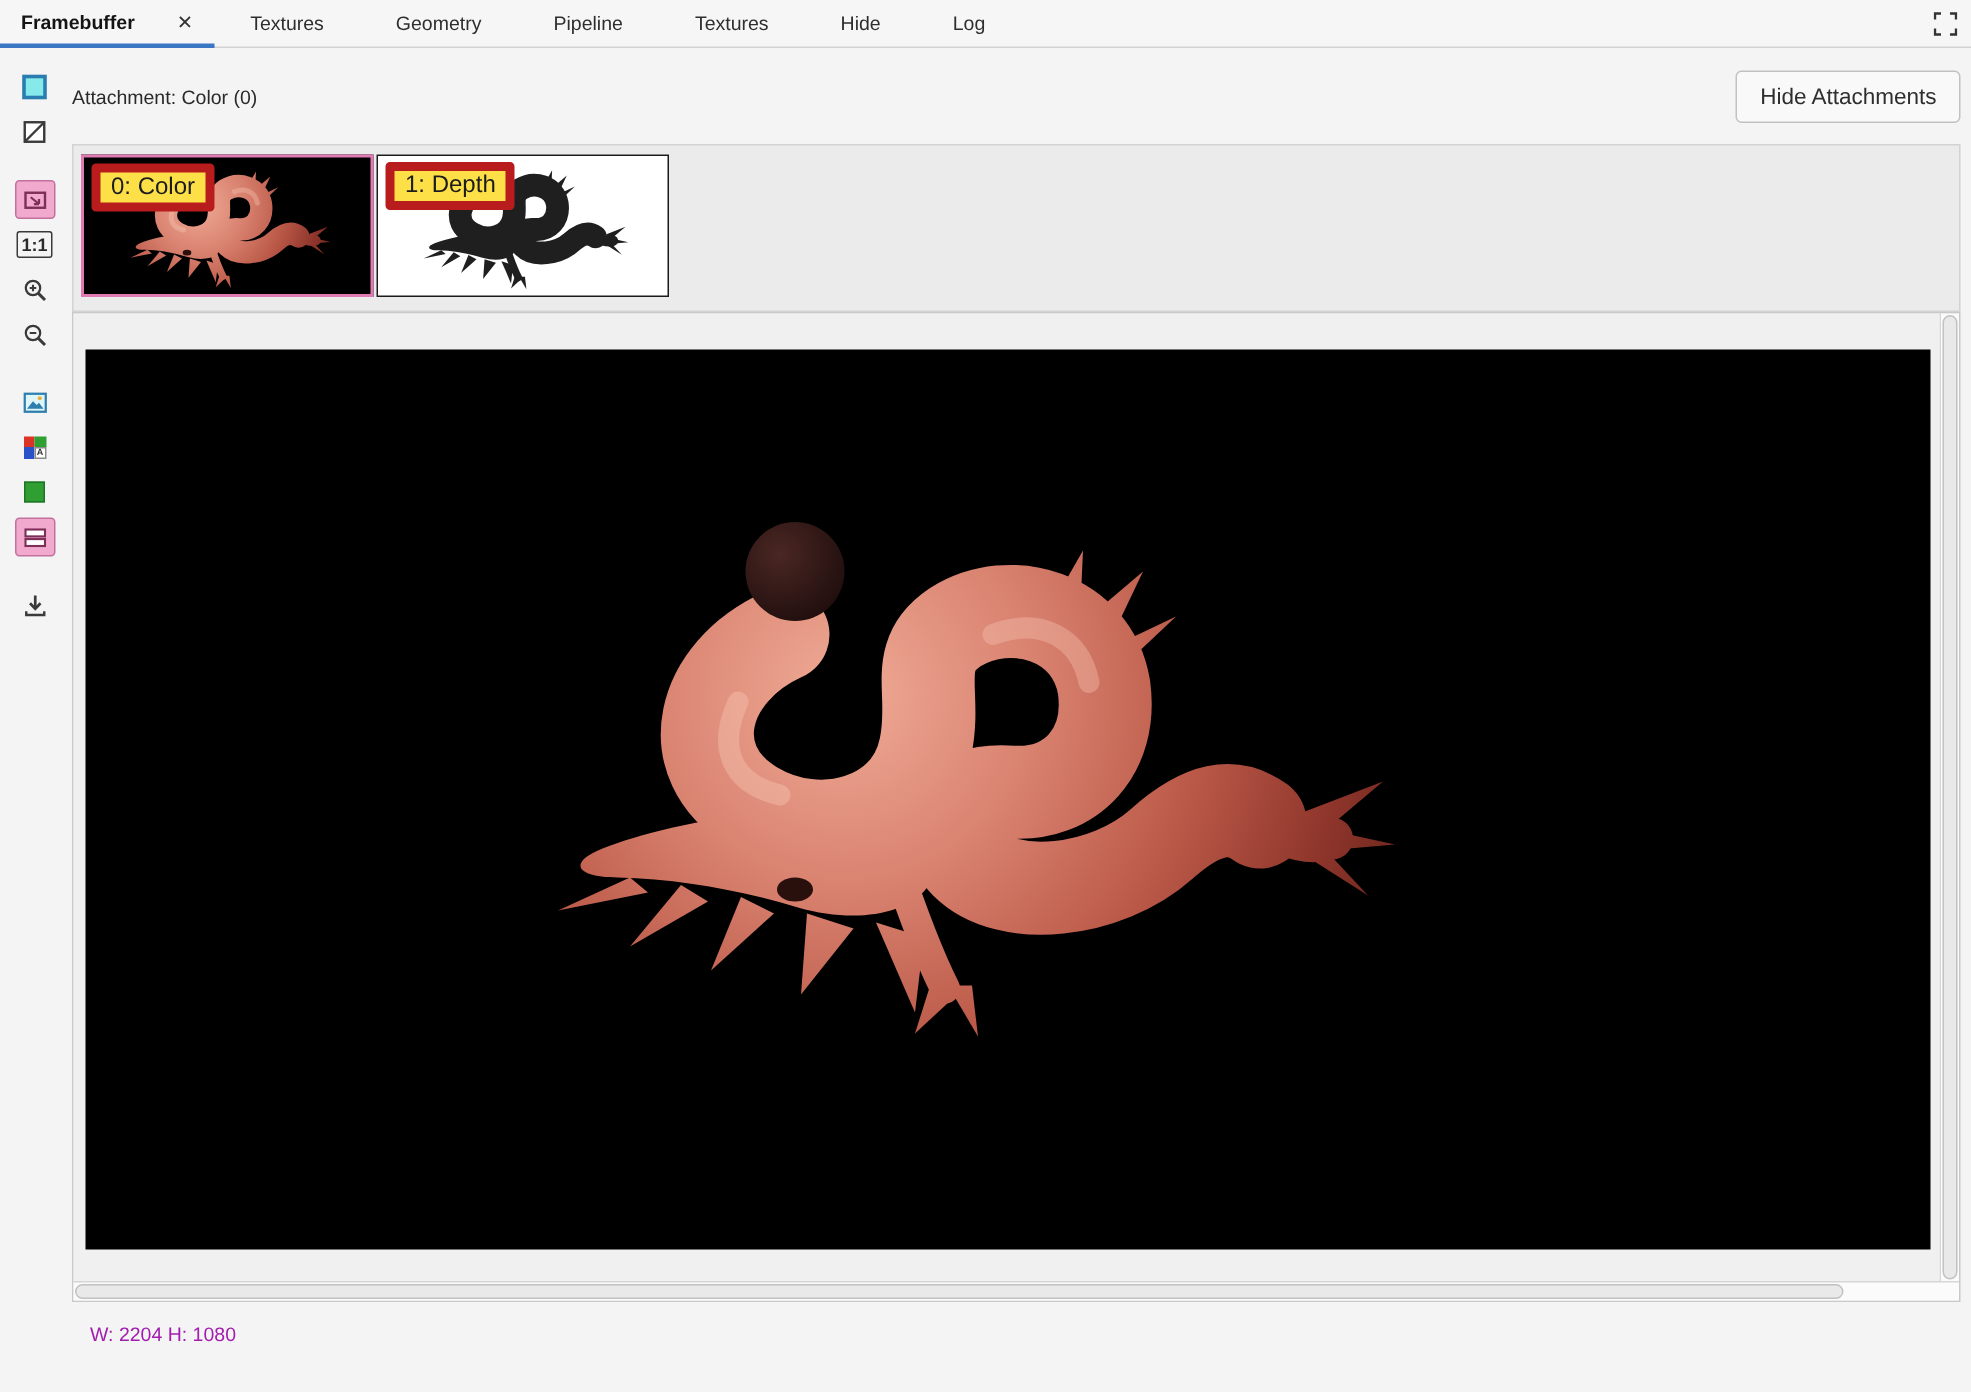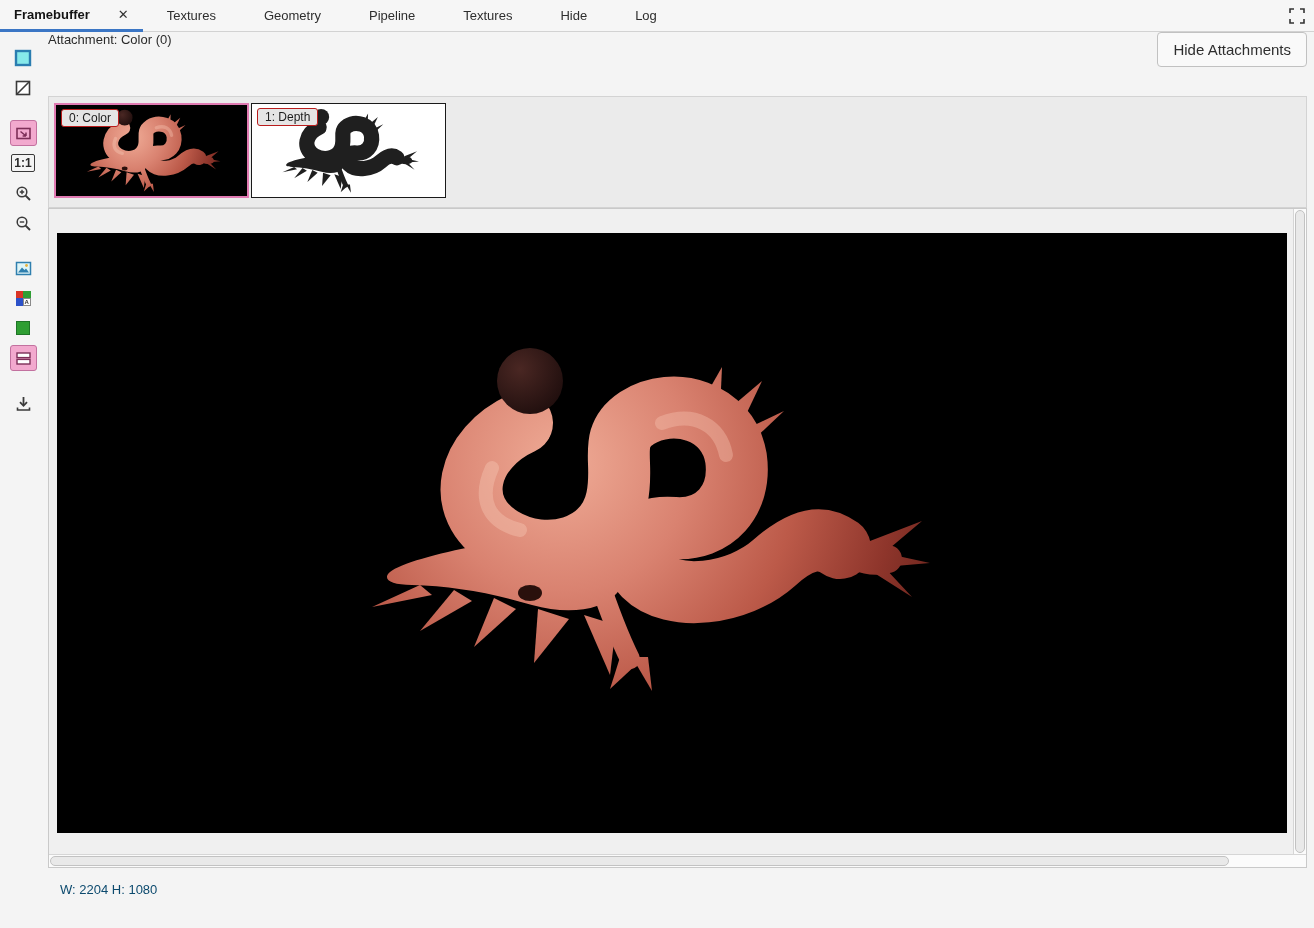--- a/index.html
+++ b/index.html
@@ -53,64 +53,64 @@
   .rgba .g { background:#2f9e33; }
   .rgba .b { background:#2b51c9; }
   .rgba .a { background:#ffffff; border:1px solid #8a8a8a; font-size:6px; font-weight:bold;
              color:#333; display:flex; align-items:center; justify-content:center; line-height:1; }
   .greensq { width:14px; height:14px; background:#2f9e33; border:1px solid #1f7427; }
 
   .main { flex:1; margin-right:7px; min-width:0; }
 
   
   .header-row {
-    height:64px; display:flex; align-items:flex-start; justify-content:space-between;
+    height:64px; display:flex; align-items:center; justify-content:space-between;
     padding-left:2px;
   }
   .attach-label { color:#2a2a2a; }
   .hide-btn {
     padding:8px 15px; background:#f9f9f9; border:1px solid #c1c1c1;
     border-radius:4px; font-size:15px; color:#2e2e2e;
     font-family:inherit;
   }
 
   
   .attachments {
     margin-left:2px; height:112px; background:#ebebeb;
     border:1px solid #d3d3d3; padding:6px 5px; display:flex;
   }
   .thumb { position:relative; width:195px; height:95px; margin-right:2px; flex:none; }
   .thumb.sel-color { border:2px solid #e07ab2; background:#000; }
   .thumb.sel-depth { border:1px solid #1a1a1a; background:#fff; }
   .thumb svg { width:100%; height:100%; display:block; }
   .thumb.sel-depth use { filter: brightness(0) opacity(0.88); }
   .chip {
-    position:absolute; top:4px; left:5px; background:#e5e5e5;
-    border:1px solid #b91c1c; border-radius:3px; padding:1px 7px;
-    font-size:12px; color:#1c1c1c; white-space:nowrap;
+    position:absolute; top:4px; left:5px; background:#fde047;
+    border:6px solid #b91c1c; border-radius:3px; padding:1px 7px;
+    font-size:16px; color:#1c1c1c; white-space:nowrap;
   }
 
   
   .viewer {
     margin-left:2px; height:660px; border:1px solid #c9c9c9;
     background:#efefef; display:flex; flex-direction:column;
   }
   .viewer-row { flex:1; display:flex; min-height:0; }
   .viewport { flex:1; position:relative; background:#f0f0f0; }
   .fb-image {
     position:absolute; left:8px; top:24px; width:1230px; height:600px;
     background:#000; display:block;
   }
   .vscroll { width:13px; flex:none; background:#fbfbfb; border-left:1px solid #d6d6d6; padding:1px; }
   .vthumb { width:100%; height:100%; background:#e9e9e9; border:1px solid #c2c2c2; border-radius:5px; }
   .hscroll { height:13px; flex:none; background:#fbfbfb; border-top:1px solid #d6d6d6; padding:1px; }
   .hthumb { width:calc(100% - 76px); height:100%; background:#e9e9e9; border:1px solid #c2c2c2; border-radius:5px; }
 
   
-  .statusbar { margin:14px 0 0 14px; color:#0c4a6e; }
+  .statusbar { margin:14px 0 0 14px; color:#a21caf; }
 
   .defs-holder { position:absolute; width:0; height:0; overflow:hidden; }
 </style>
 </head>
 <body>
 
 <svg class="defs-holder" aria-hidden="true">
   <defs>
     <radialGradient id="dgrad" gradientUnits="userSpaceOnUse" cx="540" cy="230" r="430">
       <stop offset="0" stop-color="#efab96"></stop>

